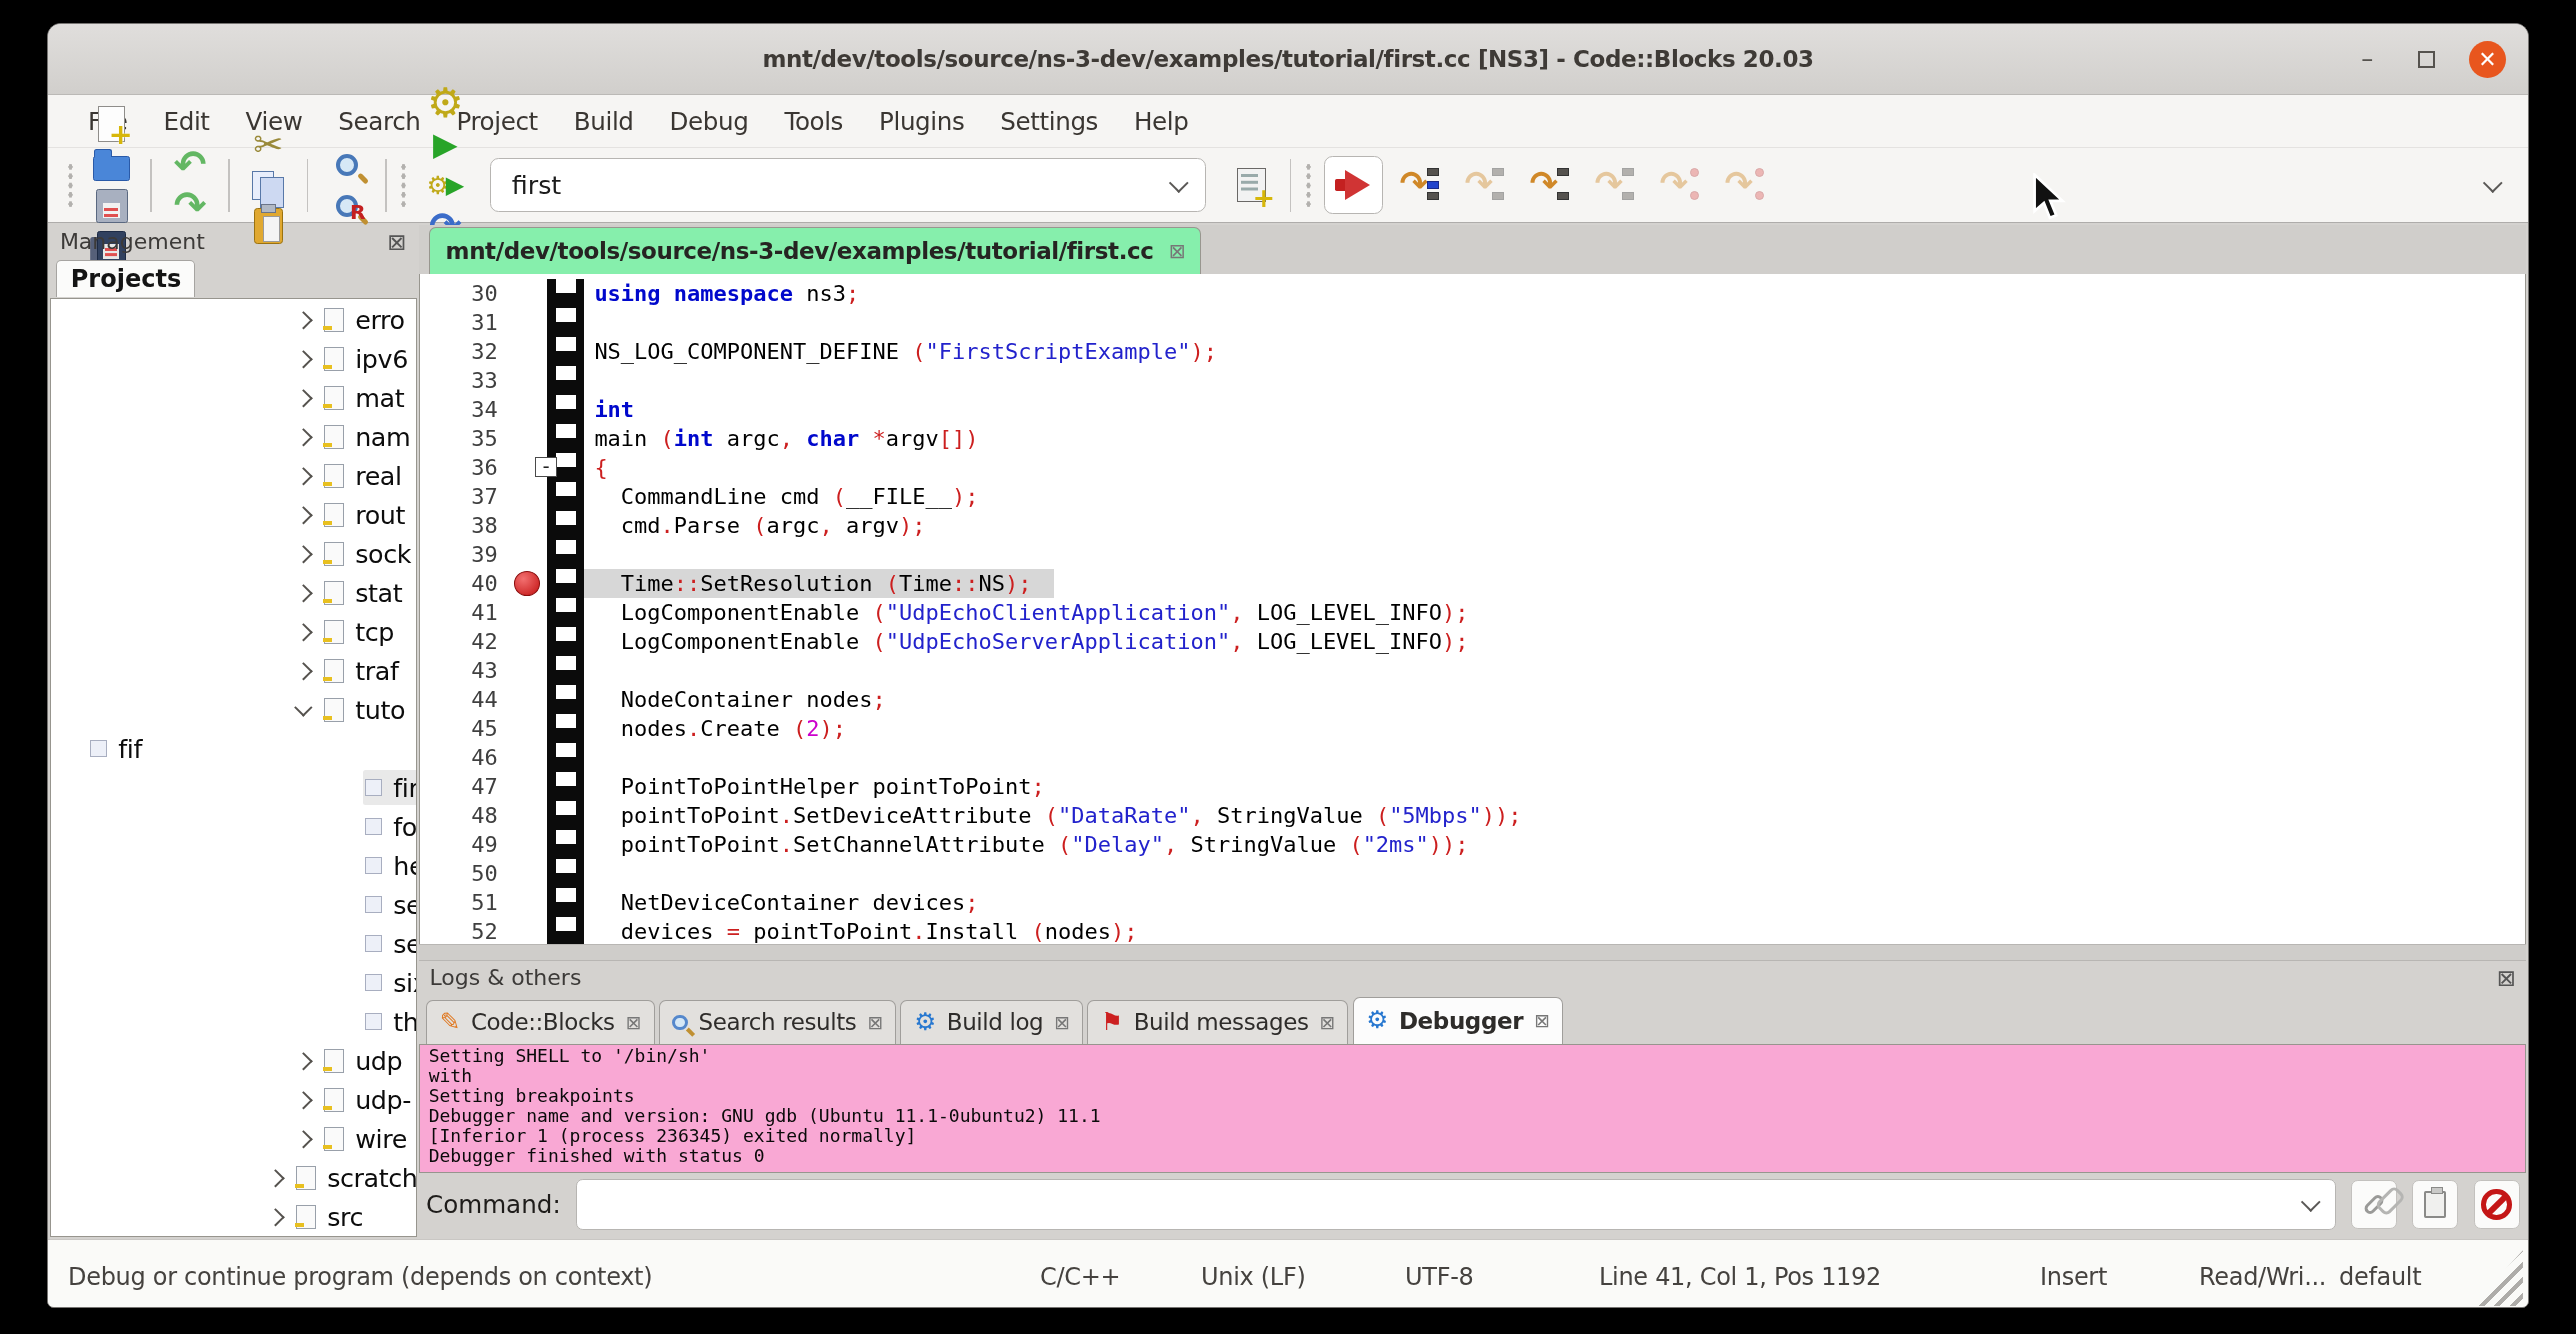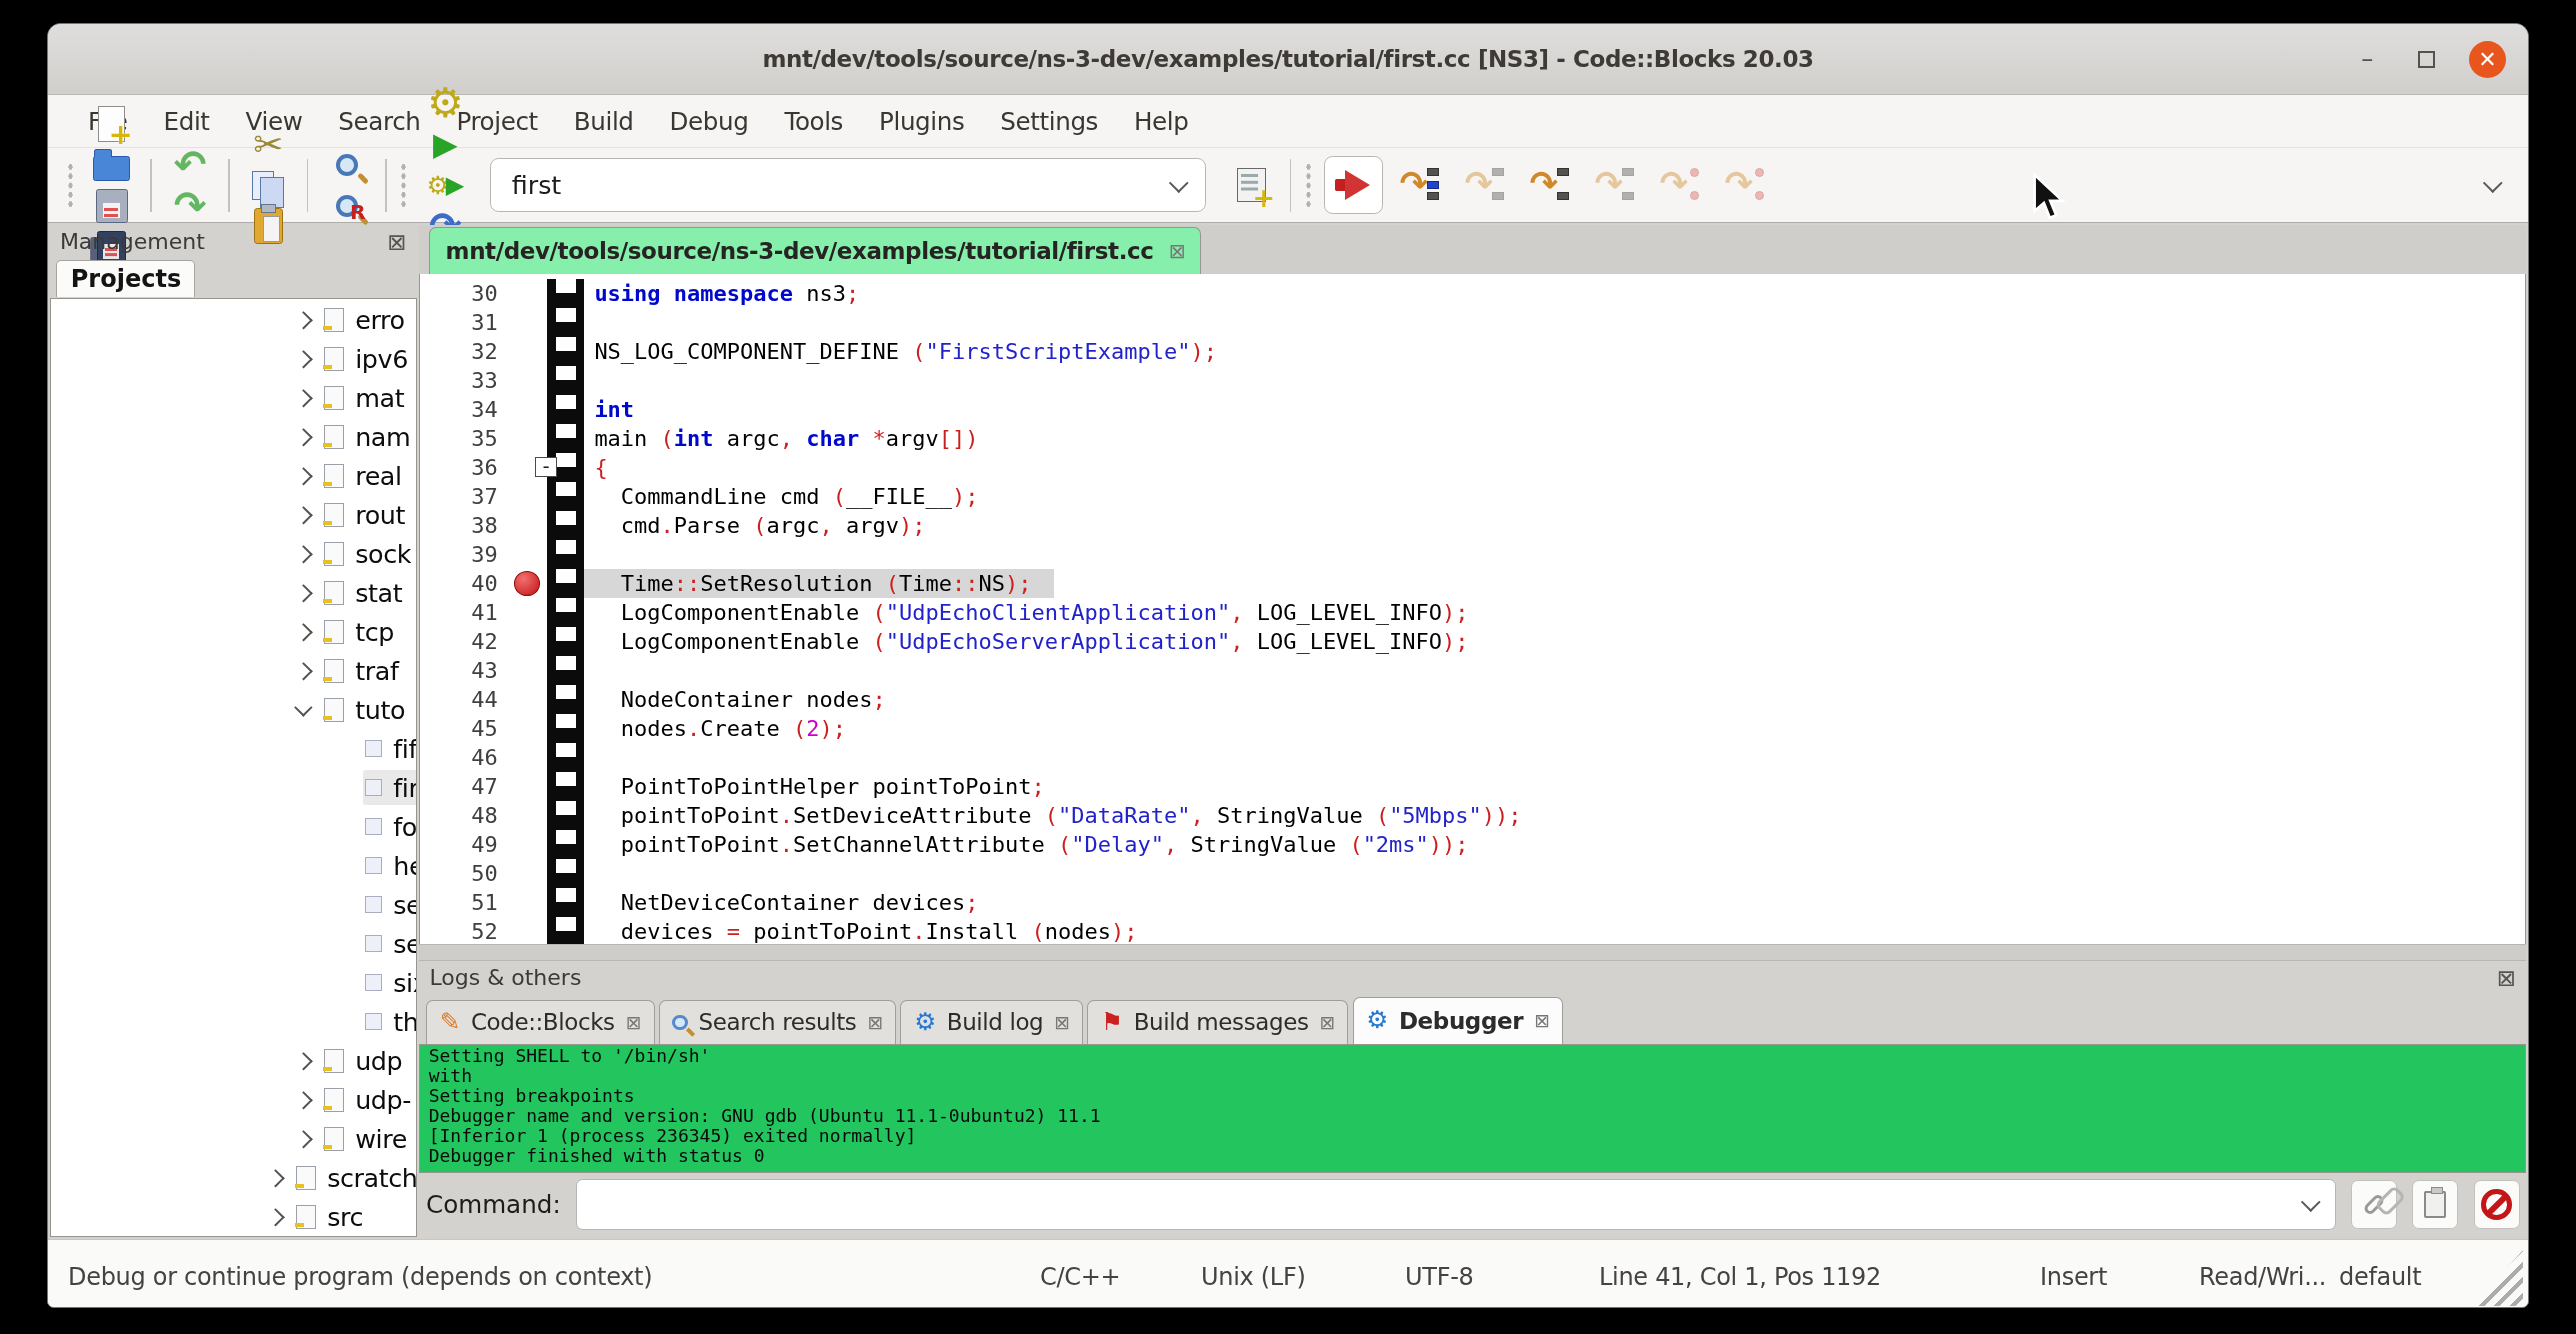--- a/index.html
+++ b/index.html
@@ -119,21 +119,21 @@
   .ltabbar{height:49px;flex:0 0 49px;display:flex;align-items:flex-end;padding-left:6.8px;gap:4.2px}
   .ltab{height:44px;display:flex;align-items:center;gap:11px;padding:0 12.7px;font-size:23px;color:#2e2c2a;background:#e2e0dd;border:1.7px solid #a09e9b;border-bottom:none;border-radius:6.8px 6.8px 0 0;letter-spacing:-0.4px}
   .ltab.active{background:#fcfcfc;font-weight:bold;height:47px}
   .ti{font-size:24.6px;line-height:1}
   .ti.pencil-icon{color:#e07820}
   .ti.gear-icon{color:#2878d0}
   .ti.flag-icon{color:#cc2020}
   .css-lens{display:inline-block;width:15.2px;height:15.2px;border:3.4px solid #5588cc;border-radius:50%;background:#d6e8f6;position:relative}
   .css-lens::after{content:"";position:absolute;left:11px;top:12px;width:8.5px;height:4.2px;background:#c09032;transform:rotate(45deg)}
   .ltabx{font-size:18.6px;color:#777;font-weight:normal}
-  .logarea{flex:0 0 129px;background:#22c55e;border:1.7px solid #97958e;padding:1.7px 8.5px;overflow:hidden}
+  .logarea{flex:0 0 129px;background:#f9a8d4;border:1.7px solid #97958e;padding:1.7px 8.5px;overflow:hidden}
   .logline{font-family:"DejaVu Sans Mono",monospace;font-size:18px;line-height:20px;color:#0a0a0a;white-space:pre}
   .cmdrow{flex:0 0 64px;display:flex;align-items:center;padding:0 6.8px;gap:15.2px}
   .cmdlabel{font-size:24.6px;color:#1e1c1a}
   .cmdinput{flex:1;height:51px;background:#fff;border:1.7px solid #b7b5b2;border-radius:6.8px;display:flex;align-items:center;padding:0 17px}
   .cmdbtn{width:46px;height:49px;background:#fbfbfa;border:1.7px solid #c3c1be;border-radius:6.8px;display:flex;align-items:center;justify-content:center;flex:0 0 auto}
   .ic-link{display:block;width:22px;height:11px;border:3.4px solid #9a9a98;border-radius:6px;position:relative;transform:rotate(-45deg)}
   .ic-link::after{content:"";position:absolute;left:7.6px;top:2.5px;width:22px;height:11px;border:3.4px solid #b5b5b3;border-radius:6px}
   .ic-clip{display:block;width:22px;height:27px;border:2.5px solid #8a8a88;background:#f0f0ee;position:relative;border-radius:1.7px}
   .ic-clip::before{content:"";position:absolute;left:4.2px;top:-6px;width:10.2px;height:5.1px;background:#c9c9c7;border:1.7px solid #8a8a88}
   .ic-stop{display:block;width:30.5px;height:30.5px;border-radius:50%;border:5.1px solid #c41616;position:relative}
@@ -362,21 +362,21 @@
               <span class="tlabel">traf</span>
             </span>
           </div>
           <div class="trow" style="padding-left: 246px;">
             <span class="chev exp"></span>
             <span class="titem">
               <span class="fico"></span>
               <span class="tlabel">tuto</span>
             </span>
           </div>
-          <div class="trow" style="padding-left: 312px;">
+          <div class="trow" style=" margin-left: 37px;">
             <span class="titem">
               <span class="lico" style="margin-left: 0px;"></span>
               <span class="tlabel">fif</span>
             </span>
           </div>
           <div class="trow" style="padding-left: 312px;">
             <span class="titem sel">
               <span class="lico" style="margin-left: 0px;"></span>
               <span class="tlabel">fir</span>
             </span>

